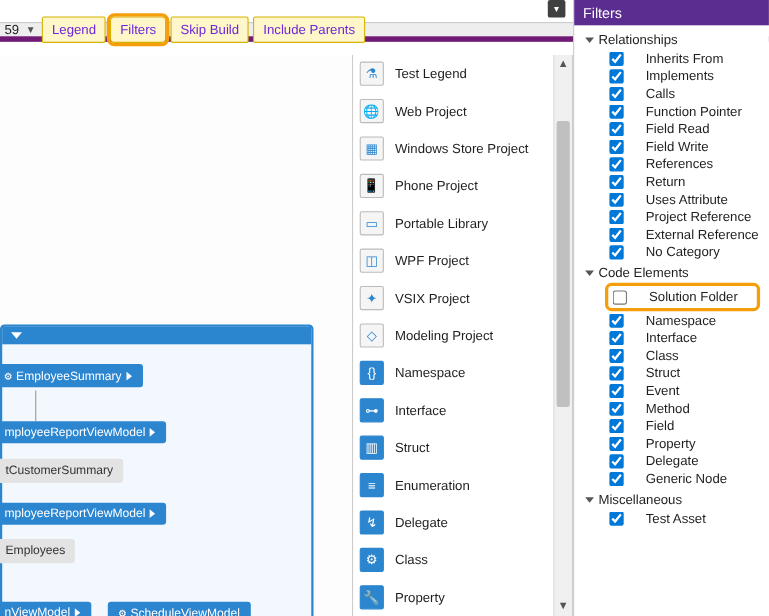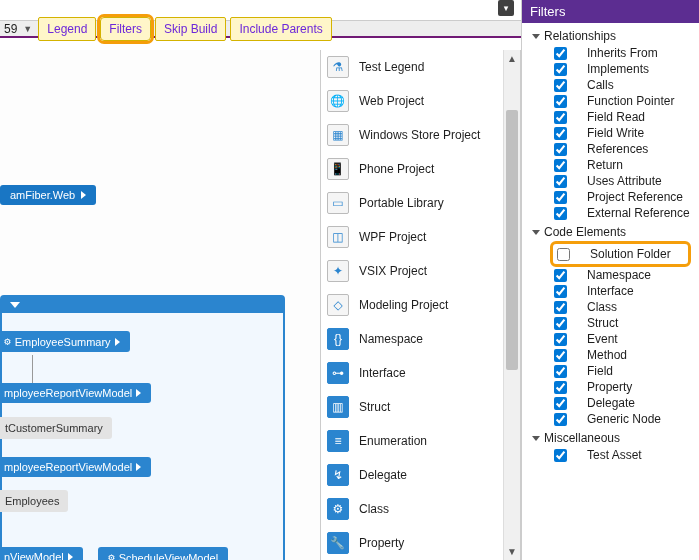--- a/index.html
+++ b/index.html
@@ -12,21 +12,21 @@
     height: 560px;
     overflow: hidden;
     position: relative;
   }
   
   .toolbar {
     position: absolute;
     left: 0; right: 0; top: 20px;
     height: 18px;
     background: #eee;
-    border-bottom: 2px solid #701a75;
+    border-bottom: 5px solid #701a75;
     display: flex;
     align-items: center;
     padding-left: 2px;
     border-top: 1px solid #ccc;
   }
   .toolbar-btn {
     padding: 4px 8px;
     background: #fff6c9;
     border: 1px solid #d4b300;
     border-radius: 2px;
@@ -266,24 +266,20 @@
     <span class="chev">▼</span>
   </div>
   <div class="toolbar-btn">Legend</div>
   <div class="toolbar-btn highlighted">Filters</div>
   <div class="toolbar-btn">Skip Build</div>
   <div class="toolbar-btn">Include Parents</div>
 </div>
 
 <div class="canvas-area">
 
-  <div class="tag-box" style="left:0;top:135px;">
-    <span>amFiber.Web</span>
-    <span class="chevr"></span>
-  </div>
 
   <div class="group-box">
     <div class="group-header">
       <span class="chev-down"></span>
     </div>
 
     <div class="inner-tag" style="left:-8px;top:34px;">
       <span class="glyph">⚙</span>
       <span>EmployeeSummary</span>
       <span class="chevr"></span>
@@ -437,20 +433,24 @@
             <input type="checkbox" checked="" style="">
             <span>Uses Attribute</span>
           </label>
           <label class="tree-item">
             <input type="checkbox" checked="" style="">
             <span>Project Reference</span>
           </label>
           <label class="tree-item">
             <input type="checkbox" checked="" style="">
             <span>External Reference</span>
+          </label>
+          <label class="tree-item">
+            <input type="checkbox" checked="" style="">
+            <span>No Category</span>
           </label>
         </div>
       </div>
       <div class="tree-section">
         <div class="hdr">
           <span class="caret"></span>
           <span>Code Elements</span>
         </div>
         <div class="tree-items">
           <div class="highlight-box">

